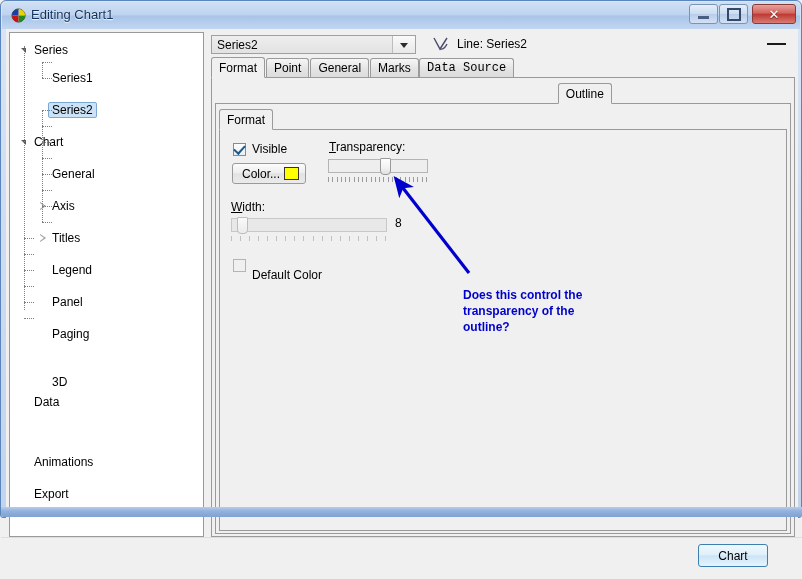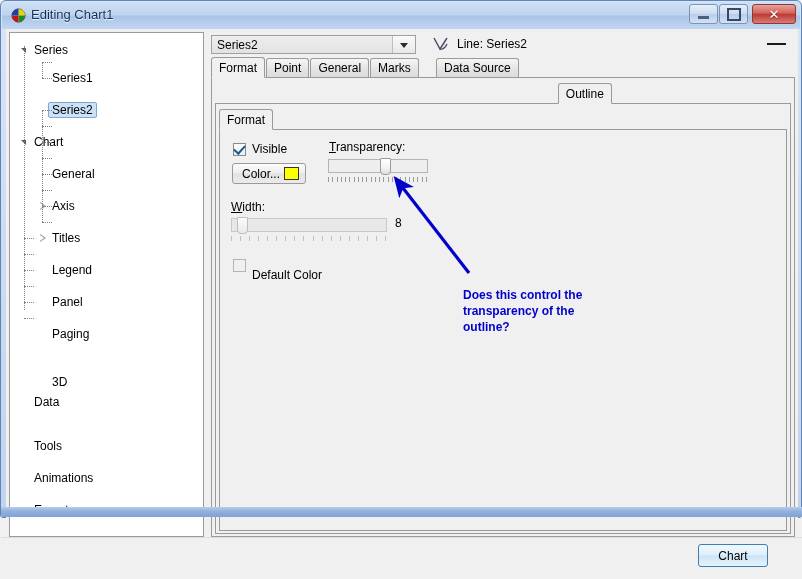--- a/index.html
+++ b/index.html
@@ -280,23 +280,20 @@
             <span class="lbl" style="left: 42px;">Panel</span>
           </div>
           <div class="node" style="top: 144px;">
             <span class="lbl" style="left: 42px;">Paging</span>
           </div>
           <div class="node" style="top: 176px;">
             <span class="lbl" style="left: 42px;">3D</span>
           </div>
           <div class="node" style="top: 180px; padding-left: 8px;">
             <span class="lbl" style="left: 24px;">Data</span>
-          </div>
-          <div class="node" style="top: 208px;">
-            <span class="lbl" style="left: 24px;">Tools</span>
           </div>
           <div class="node" style="top: 224px;">
             <span class="lbl" style="left: 24px;">Animations</span>
           </div>
           <div class="node" style="top: 240px;">
             <span class="lbl" style="left: 24px;">Export</span>
           </div>
           <div class="dotline" style="left: 14px; top: 8px; height: 264px;"></div>
           <div class="dotline" style="left: 32px; top: 24px; height: 16px;"></div>
           <div class="dotline" style="left: 32px; top: 72px; height: 112px;"></div>
@@ -334,21 +331,21 @@
       </svg>
       <div class="series-lbl">Line: Series2</div>
       <div class="minimize-dash"></div>
 
       <div class="tabrow" id="tabrow1" style="top:26px;width:584px;">
         <div class="line" style="width:584px;"></div>
       <div class="tab active" style="left: 0px;">Format</div>
           <div class="tab" style="left: 55.0156px;">Point</div>
           <div class="tab" style="left: 99.375px;">General</div>
           <div class="tab" style="left: 159.078px;">Marks</div>
-          <div class="tab" style="left: 225px;">Data Source</div>
+          <div class="tab" style="left: 208px; font-family: Liberation Mono, monospace;">Data Source</div>
         </div>
 
       <div class="tabrow" id="tabrow2" style="left:7px;top:52px;width:576px;">
         <div class="line" style="width:576px;"></div>
       <div class="tab" style="left: 0px;">Format</div>
           <div class="tab" style="left: 55.0156px;">Options</div>
           <div class="tab" style="left: 113.375px;">Border</div>
           <div class="tab" style="left: 166.406px;">Pattern</div>
           <div class="tab" style="left: 222.109px;">Shadow</div>
           <div class="tab" style="left: 282.484px;">Emboss</div>

